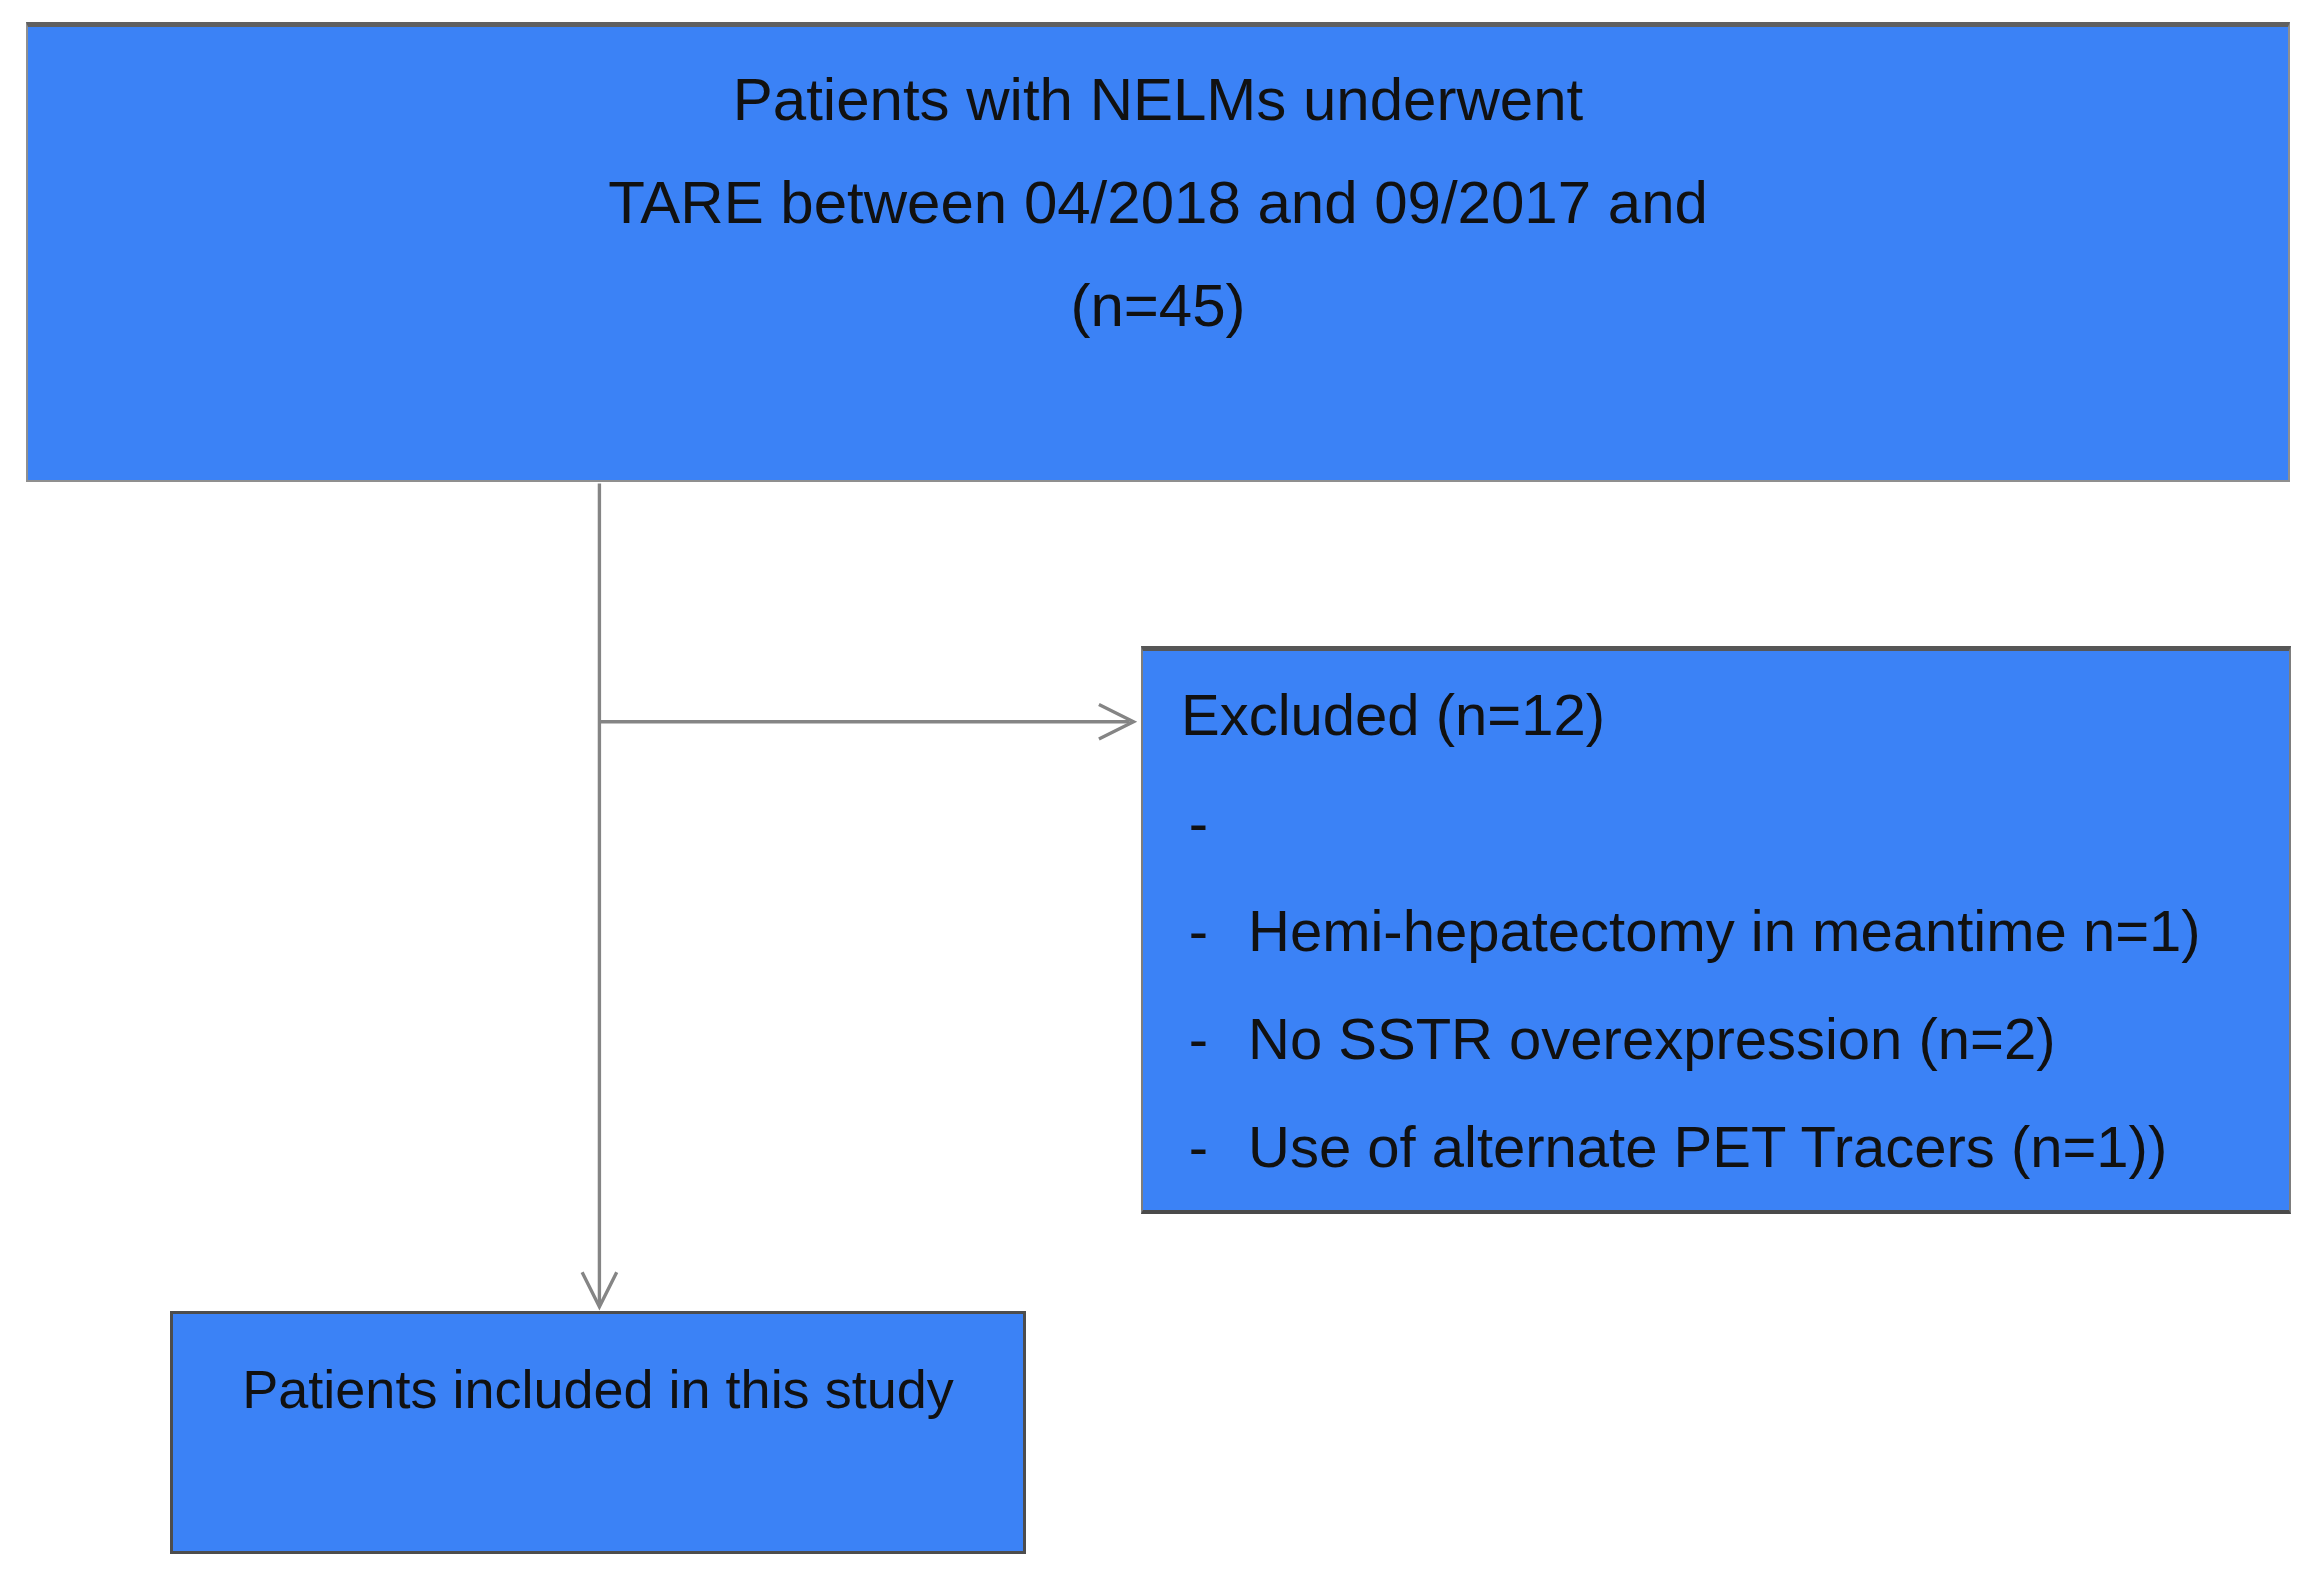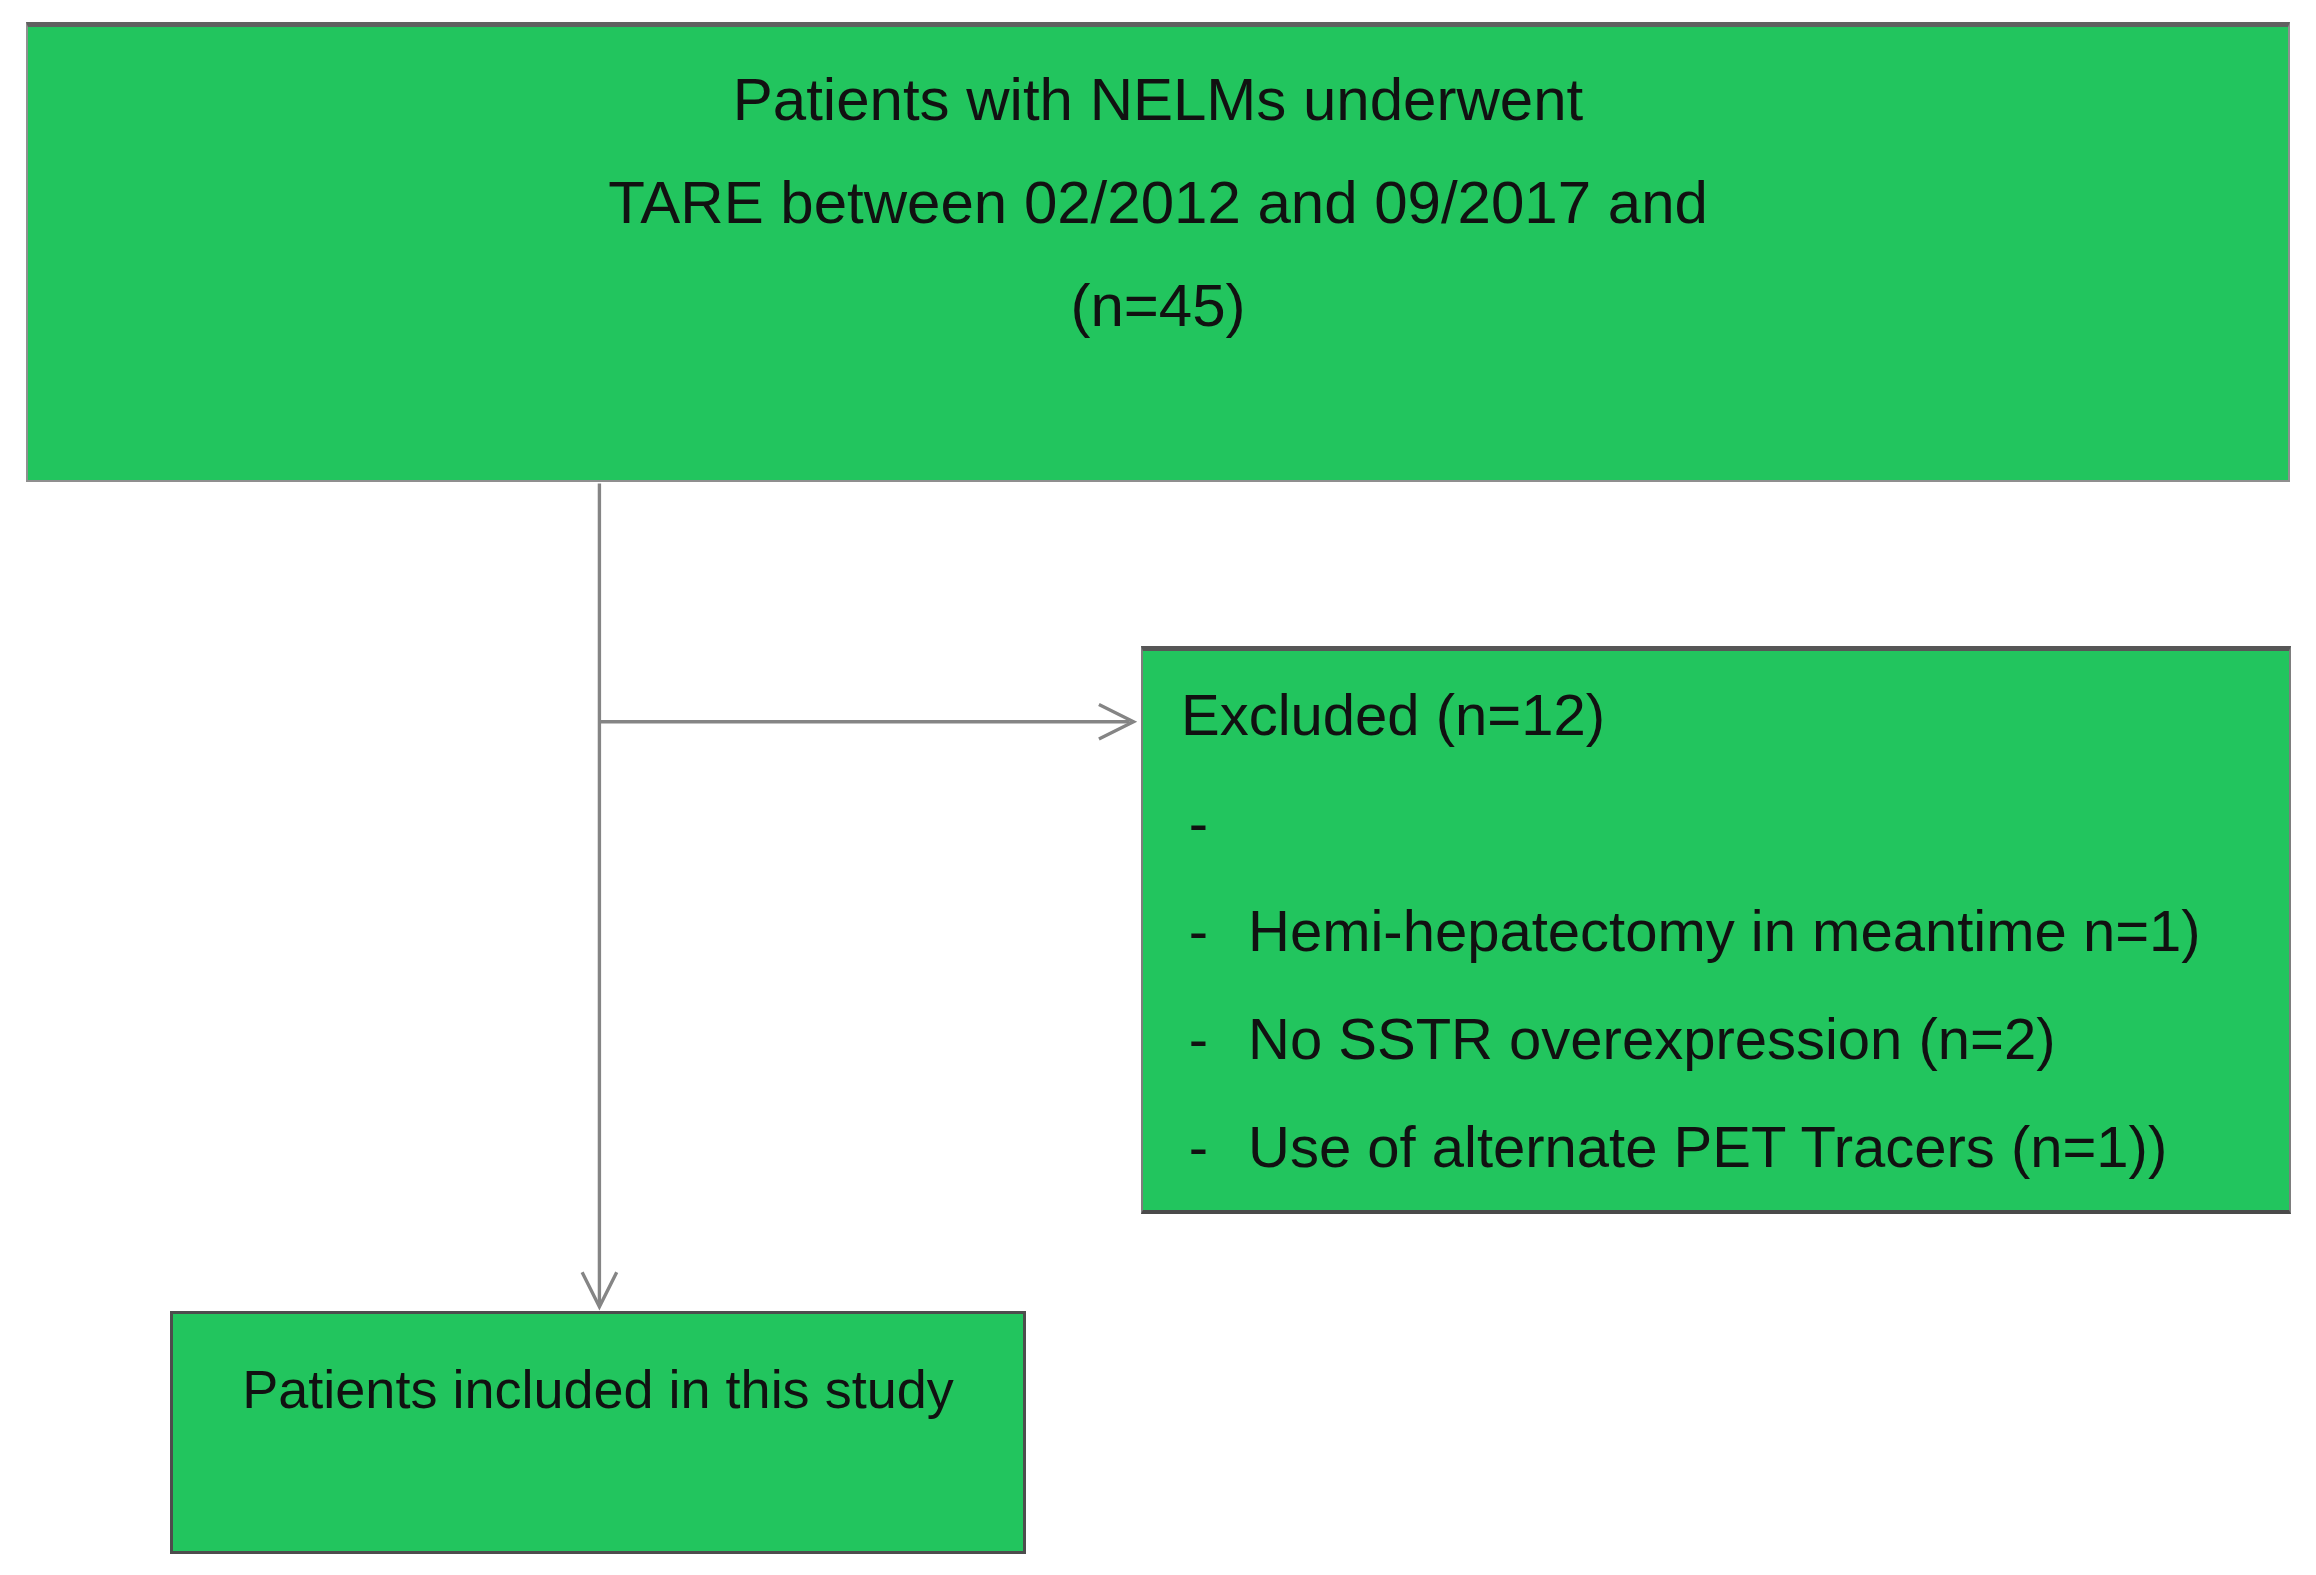--- a/index.html
+++ b/index.html
@@ -12,21 +12,21 @@
   html, body { background: #ffffff; }
   .canvas {
     position: relative;
     width: 2316px;
     height: 1576px;
     background: #ffffff;
     font-family: "Liberation Sans", "DejaVu Sans", sans-serif;
     color: var(--text);
     overflow: hidden;
   }
-  .box { position: absolute; background: #22c55e; }
+  .box { position: absolute; background: #3b82f6; }
 
   
   .top-box {
     left: 26px; top: 22px;
     width: 2264px; height: 460px;
     border: 2.9px solid #8f8f8f;
     border-top: 5.8px solid #606060;
     text-align: center;
     font-size: 60px;
     padding-top: 21px;
@@ -79,21 +79,21 @@
 
   <svg class="arrow-layer" viewBox="0 0 2411 1640" xmlns="http://www.w3.org/2000/svg">
     <path d="M624,503 L624,1356"></path>
     <polyline points="606,1324 624,1360 642,1324"></polyline>
     <path d="M624,751 L1176,751"></path>
     <polyline points="1144,733 1180,751 1144,769"></polyline>
   </svg>
 
   <div class="box top-box">
     <div class="line">Patients with NELMs underwent</div>
-    <div class="line">TARE between 02/2012 and 09/2017 and</div>
+    <div class="line">TARE between 04/2018 and 09/2017 and</div>
     <div class="line">(n=45)</div>
   </div>
 
   <div class="box excluded-box">
     <div class="title">Excluded (n=12)</div>
     <div class="excl-item">
       <span class="dash">-</span>
     </div>
     <div class="excl-item">
       <span class="dash">-</span>

